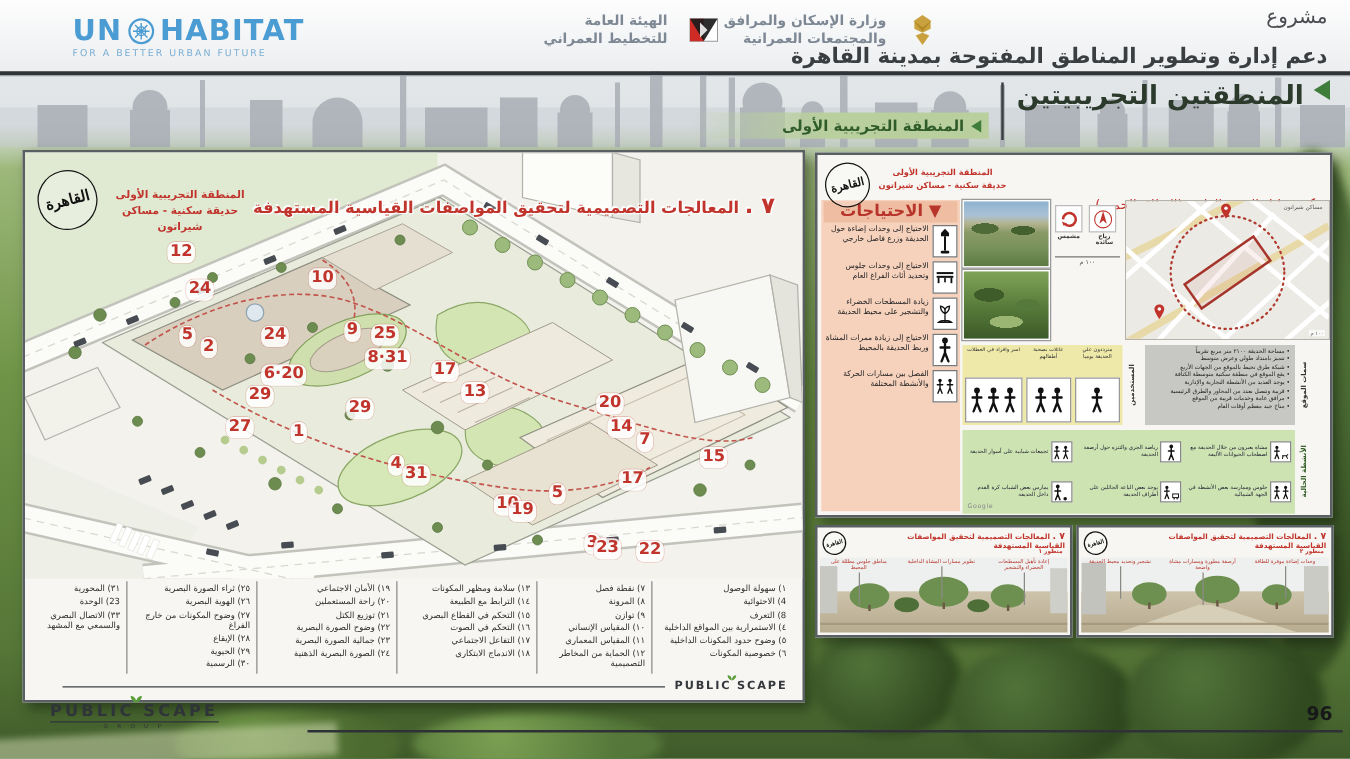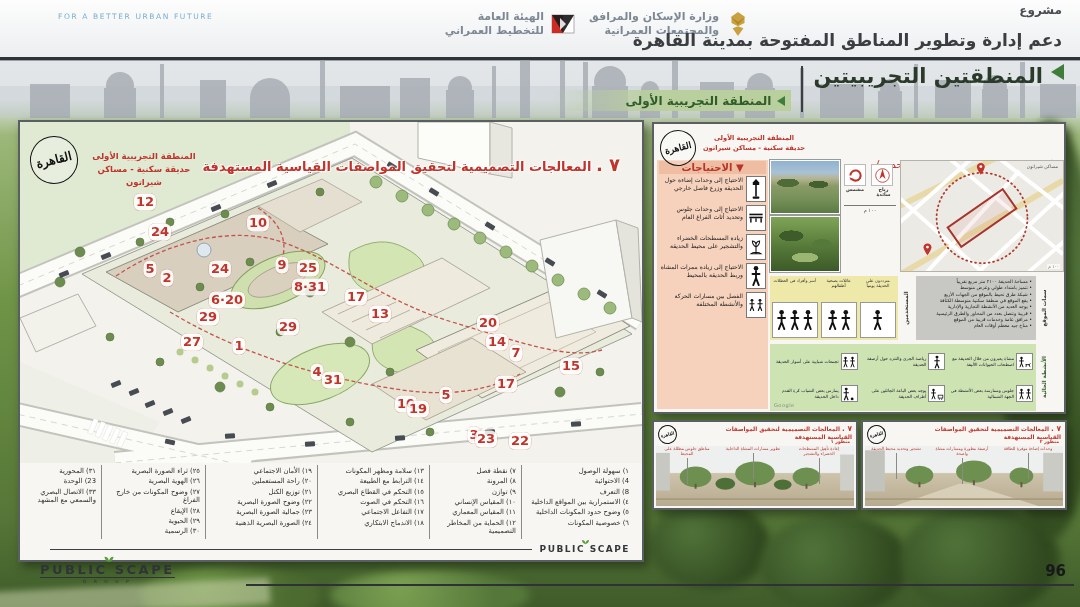--- a/index.html
+++ b/index.html
@@ -11,23 +11,23 @@
   .tree-blob { position:absolute; border-radius:50%; filter:blur(4px);
     background:radial-gradient(circle at 35% 35%, #51743a, #31491f 70%); }
   .grass-path { position:absolute; left:-10px; top:585px; width:280px; height:26px;
     background:#cdd6ae; opacity:.55; filter:blur(3px); transform:rotate(-3deg); }
   
   .header { position:absolute; top:0; left:0; width:1080px; height:57px;
     background:linear-gradient(180deg,#fdfdfd,#eceef0); z-index:6; }
   .header-rule  { position:absolute; top:57px; left:0; width:1080px; height:3px; background:#2f3438; z-index:6; }
   .header-rule2 { position:absolute; top:60px; left:0; width:1080px; height:1px; background:#9aa0a5; z-index:6; }
   .hdr-title-block { position:absolute; top:3px; right:18px; text-align:right; direction:rtl; }
-  .hdr-project { font-size:12px; color:#4a4e52; font-weight:bold; }
+  .hdr-project { font-size:16px; color:#4a4e52; font-weight:normal; }
   .hdr-title { font-size:17px; font-weight:bold; color:#3b3e40; margin-top:13px; }
-  .logo-group { position:absolute; display:flex; align-items:center; gap:7px; direction:rtl; }
+  .logo-group { position:absolute; display:flex; align-items:center; gap:17px; direction:rtl; }
   .ministry-group { top:10px; right:330px; }
   .gopp-group { top:10px; right:505px; }
   .logo-ar { font-size:11px; font-weight:bold; color:#7d8894; text-align:right; line-height:1.25; }
   .emblem { width:24px; height:26px; }
   .unhabitat { position:absolute; top:12px; left:58px; color:#4b9cd3; }
   .un-row { display:flex; align-items:center; gap:4px; font-weight:bold; font-size:23px; letter-spacing:1px; }
   .un-globe { width:22px; height:22px; }
   .un-tagline { font-size:7.5px; letter-spacing:1.6px; color:#7aaed4; margin-top:0px; }
   
   .banner { position:absolute; top:64px; right:16px; display:flex; direction:rtl; align-items:flex-start; gap:10px; z-index:6; }
@@ -74,21 +74,21 @@
   .credit-logo { font-size:9px; font-weight:bold; letter-spacing:1.5px; color:#34383c; position:relative; }
   .credit-logo svg { position:absolute; top:-6px; left:46%; width:9px; height:7px; }
   
   .a-stamp { left:6px; top:6px; width:36px; height:36px; font-size:9px; position:absolute; }
   .a-area { position:absolute; top:10px; left:48px; width:104px; direction:rtl; text-align:center;
     color:#c0342c; font-size:6.6px; font-weight:bold; line-height:1.5; }
   .a-title { position:absolute; top:12px; right:10px; direction:rtl; color:#c0342c; font-weight:normal; font-size:10.5px;
     text-shadow:0 0 2px #fff;margin-top:19px; }
   .a-title .tnum { font-size:13.5px; }
   #needs-col { position:absolute; left:3px; top:36px; width:111px; bottom:3px; background:#f6d2bd; padding:1px 2px; }
-  .needs-header { background:#eebda2; color:#b8352c; font-size:10px; font-weight:bold; text-align:center;
+  .needs-header { background:#eebda2; color:#b8352c; font-size:13px; font-weight:bold; text-align:center;
     padding:1px 0; margin-bottom:2px; direction:rtl; }
   .need-row { display:flex; direction:rtl; gap:3px; align-items:flex-start; margin-bottom:3px; }
   .need-icon { flex:0 0 20px; height:26px; background:#fff; border:.5px solid #777; display:flex; align-items:center; justify-content:center; padding:1px; }
   .need-icon svg { width:100%; height:100%; }
   .need-text { flex:1; font-size:6.1px; color:#222; line-height:1.25; text-align:right; }
   .photo { position:absolute; left:116px; width:70px; border:1px solid #fff; outline:.5px solid #999; }
   #photo-1 { top:36px; height:54px;
     background:radial-gradient(ellipse 18px 7px at 25% 42%, #4e6b38 0 60%, transparent 61%),
                radial-gradient(ellipse 16px 6px at 70% 45%, #43602f 0 60%, transparent 61%),
                linear-gradient(180deg,#8fb3d0 0%,#aac1d5 22%,#b4b491 34%,#8a9a66 48%,#77915a 72%,#5d7a44 100%); }
@@ -191,20 +191,29 @@
 <div class="tree-blob" style="left:650px;top:500px;width:120px;height:90px;"></div>
 <div class="tree-blob" style="left:760px;top:515px;width:150px;height:100px;"></div>
 <div class="tree-blob" style="left:900px;top:505px;width:160px;height:110px;"></div>
 <div class="tree-blob" style="left:1000px;top:120px;width:100px;height:420px;opacity:.85;"></div>
 <div class="tree-blob" style="left:140px;top:565px;width:180px;height:60px;background:radial-gradient(circle at 35% 35%,#6d9346,#4c6b30 70%);"></div>
 <div class="tree-blob" style="left:330px;top:570px;width:200px;height:50px;background:radial-gradient(circle at 35% 35%,#7ba052,#55783a 70%);"></div>
 <div class="grass-path"></div>
 
 <div class="header">
   <div class="unhabitat">
+    <div class="un-row">
+      <span>UN</span>
+      <svg class="un-globe" viewBox="0 0 20 20">
+        <circle cx="10" cy="10" r="8.6" fill="none" stroke="#4b9cd3" stroke-width="1.6"></circle>
+        <path d="M4 10h12M10 4v12M5.5 5.5l9 9M14.5 5.5l-9 9" stroke="#4b9cd3" stroke-width="1"></path>
+        <circle cx="10" cy="10" r="3.2" fill="none" stroke="#4b9cd3" stroke-width="1"></circle>
+      </svg>
+      <span>HABITAT</span>
+    </div>
     <div class="un-tagline">FOR A BETTER URBAN FUTURE</div>
   </div>
   <div class="logo-group gopp-group">
     <svg class="emblem" viewBox="0 0 24 24">
       <rect x="1" y="3" width="22" height="18" fill="#fff" stroke="#999" stroke-width=".8"></rect>
       <path d="M1 3h11v18H1z" fill="#ce2b25"></path>
         <path d="M1 3h22L12 21z" fill="#1b1b1b" opacity=".92"></path>
       <path d="M9 6l6 6-6 6z" fill="#fff" opacity=".85"></path>
     </svg>
     <div class="logo-ar">

